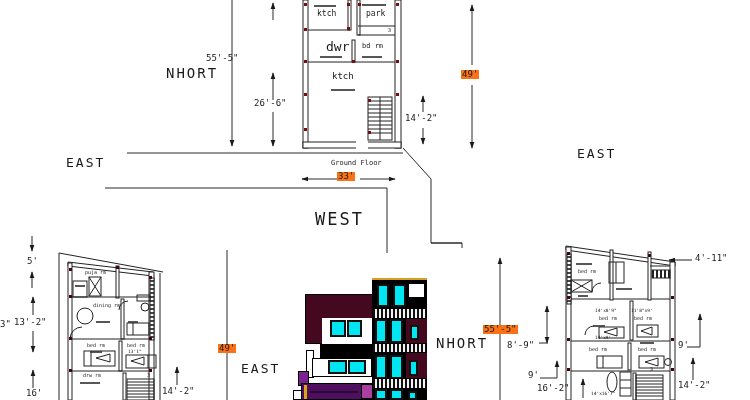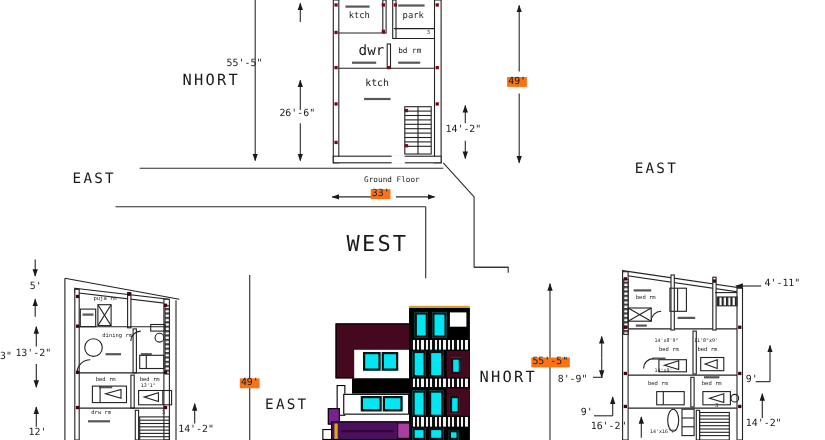--- a/index.html
+++ b/index.html
@@ -273,42 +273,42 @@
 
   <span class="t big" style="left:166px;top:66px;font-size:14px;">NHORT</span>
   <span class="t dim" style="left:206px;top:54px;">55'-5"</span>
   <span class="t dim" style="left:254px;top:99px;">26'-6"</span>
   <span class="t dim bg" style="left:461px;top:70px;">49'</span>
   <span class="t dim" style="left:405px;top:114px;">14'-2"</span>
   <span class="t dim bg" style="left:337px;top:172px;">33'</span>
   <span class="t" style="left:331px;top:160px;font-size:7px;text-align:right;">Ground Floor</span>
   <span class="t big" style="left:66px;top:156px;">EAST</span>
   <span class="t big" style="left:577px;top:147px;">EAST</span>
-  <span class="t big" style="left:315px;top:211px;font-size:20px;">WEST</span>
+  <span class="t big" style="left:315px;top:211px;font-size:17px;">WEST</span>
   <span class="t big" style="left:241px;top:362px;">EAST</span>
   <span class="t big" style="left:436px;top:336px;font-size:14px;">NHORT</span>
 
   <span class="t rm" style="left:317px;top:10px;font-size:8px;">ktch</span>
   <span class="t rm" style="left:366px;top:10px;font-size:8px;">park</span>
   <span class="t rm" style="left:326px;top:40px;font-size:13px;">dwr</span>
   <span class="t rm" style="left:362px;top:43px;font-size:7px;">bd rm</span>
   <span class="t rm" style="left:332px;top:72px;font-size:9px;">ktch</span>
   <span class="t tin" style="left:388px;top:28px;">3</span>
 
   <span class="t tin" style="left:85px;top:270px;">puja rm</span>
   <span class="t tin" style="left:93px;top:303px;">dining rm</span>
   <span class="t tin" style="left:87px;top:343px;">bed rm</span>
   <span class="t tin" style="left:127px;top:343px;">bed rm</span>
   <span class="t" style="left:128px;top:350px;font-size:4.5px;">13'1"</span>
   <span class="t tin" style="left:83px;top:373px;">drw rm</span>
   <span class="t tin" style="left:147px;top:373px;">3</span>
   <span class="t dim" style="left:27px;top:257px;">5'</span>
   <span class="t dim" style="left:14px;top:318px;">13'-2"</span>
   <span class="t dim" style="left:0px;top:320px;">3"</span>
-  <span class="t dim" style="left:26px;top:389px;">12'</span>
+  <span class="t dim" style="left:26px;top:389px;">16'</span>
   <span class="t dim" style="left:162px;top:387px;">14'-2"</span>
 
   <span class="t dim bg" style="left:218px;top:344px;">49'</span>
   <span class="t dim bg" style="left:483px;top:325px;">55'-5"</span>
   <span class="t dim" style="left:507px;top:341px;">8'-9"</span>
   <span class="t dim" style="left:528px;top:371px;">9'</span>
   <span class="t dim" style="left:537px;top:384px;">16'-2"</span>
 
   <span class="t tin" style="left:578px;top:269px;">bed rm</span>
   <span class="t" style="left:595px;top:309px;font-size:4.5px;">14'x8'9"</span>

